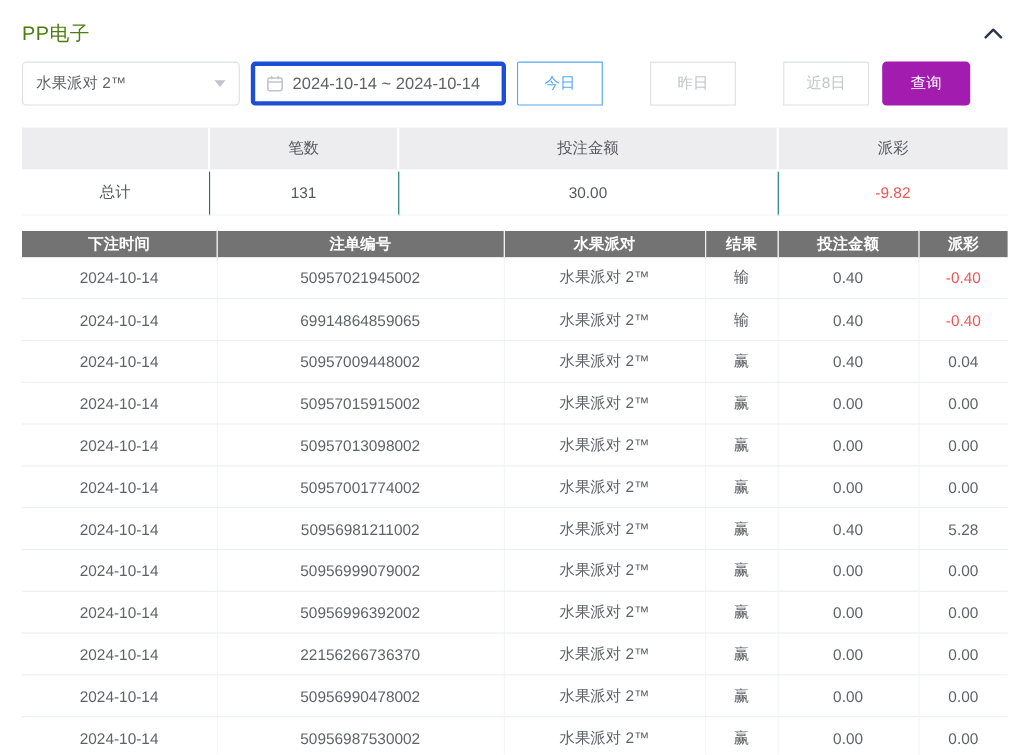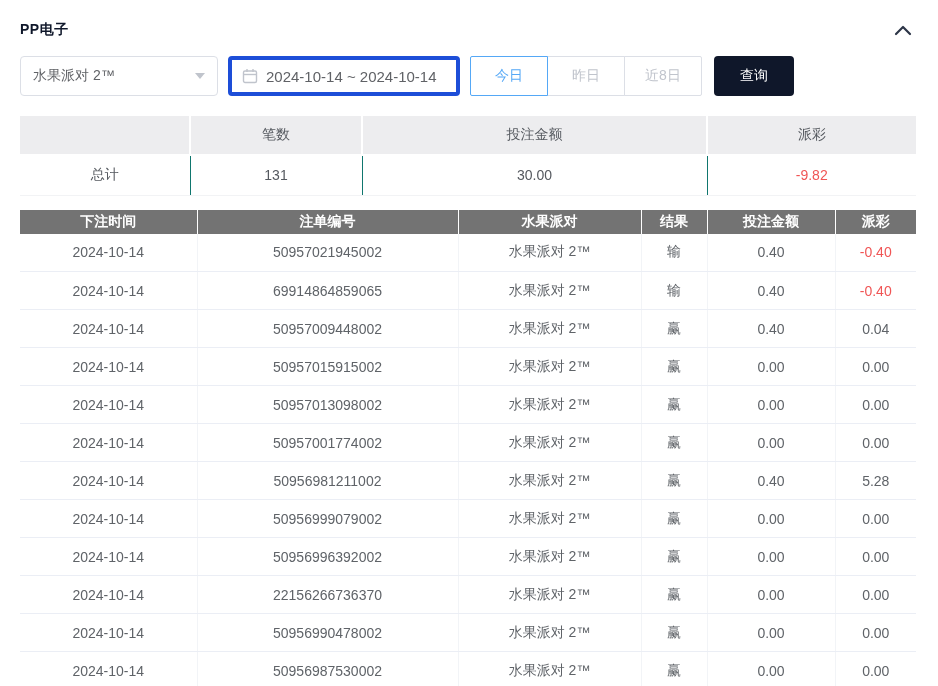--- a/index.html
+++ b/index.html
@@ -6,51 +6,51 @@
   html,body { width:938px; height:686px; overflow:hidden; }
   body {
     background:#ffffff;
     font-family:"Liberation Sans","DejaVu Sans",sans-serif;
     color:#5f6368;
   }
   .page { padding:14px 22px 0 20px; }
 
   
   .topbar { display:flex; justify-content:space-between; align-items:center; height:32px; margin-bottom:10px; }
-  .title { font-size:14px; font-weight:bold; color:#0f172a; letter-spacing:.5px; }
+  .title { font-size:18px; font-weight:normal; color:#4d7c0f; letter-spacing:.5px; }
   .collapse-btn { background:none; border:none; cursor:pointer; padding:4px; display:flex; align-items:center; }
 
   
   .filters { display:flex; align-items:center; margin-bottom:20px; }
   .select-box {
     width:198px; height:40px; border:1px solid #dcdfe6; border-radius:4px;
     display:flex; align-items:center; justify-content:space-between;
     padding:0 12px; font-size:14px; color:#606266; background:#fff; cursor:pointer;
   }
   .caret-down {
     width:0; height:0; border-left:5px solid transparent; border-right:5px solid transparent;
     border-top:6px solid #c0c4cc;
   }
   .date-box {
     width:232px; height:40px; border:4px solid #1d4ed8; border-radius:4px;
     display:flex; align-items:center; gap:8px;
     padding:0 10px; font-size:15px; color:#606266; background:#fff; margin-left:10px; cursor:pointer;
   }
-  .seg-group { display:flex; margin-left:10px; }
+  .seg-group { display:flex; margin-left:10px;gap:44px; }
   .seg-btn {
     width:78px; height:40px; background:#fff; border:1px solid #dcdfe6;
     font-size:14px; color:#c0c4cc; cursor:pointer; margin-left:-1px;
     font-family:inherit;
   }
   .seg-btn:first-child { margin-left:0; border-radius:2px 0 0 2px; }
   .seg-btn:last-child { border-radius:0 2px 2px 0;text-align:center; }
   .seg-btn.active { border-color:#55a8f6; color:#55a8f6; position:relative; z-index:1; }
   .search-btn {
     width:80px; height:40px; margin-left:12px; border:none; border-radius:4px;
-    background:#0f172a; color:#fff; font-size:14px; cursor:pointer; font-family:inherit;
+    background:#a21caf; color:#fff; font-size:14px; cursor:pointer; font-family:inherit;
   }
 
   
   table { border-collapse:collapse; table-layout:fixed; }
   .summary-table { width:896px; margin-bottom:14px; font-size:14px; }
   .summary-table th {
     background:#ededef; height:39px; font-weight:normal; color:#55595f;
     border-right:2px solid #fff; border-bottom:2px solid #fff;
   }
   .summary-table th:last-child { border-right:none; }

